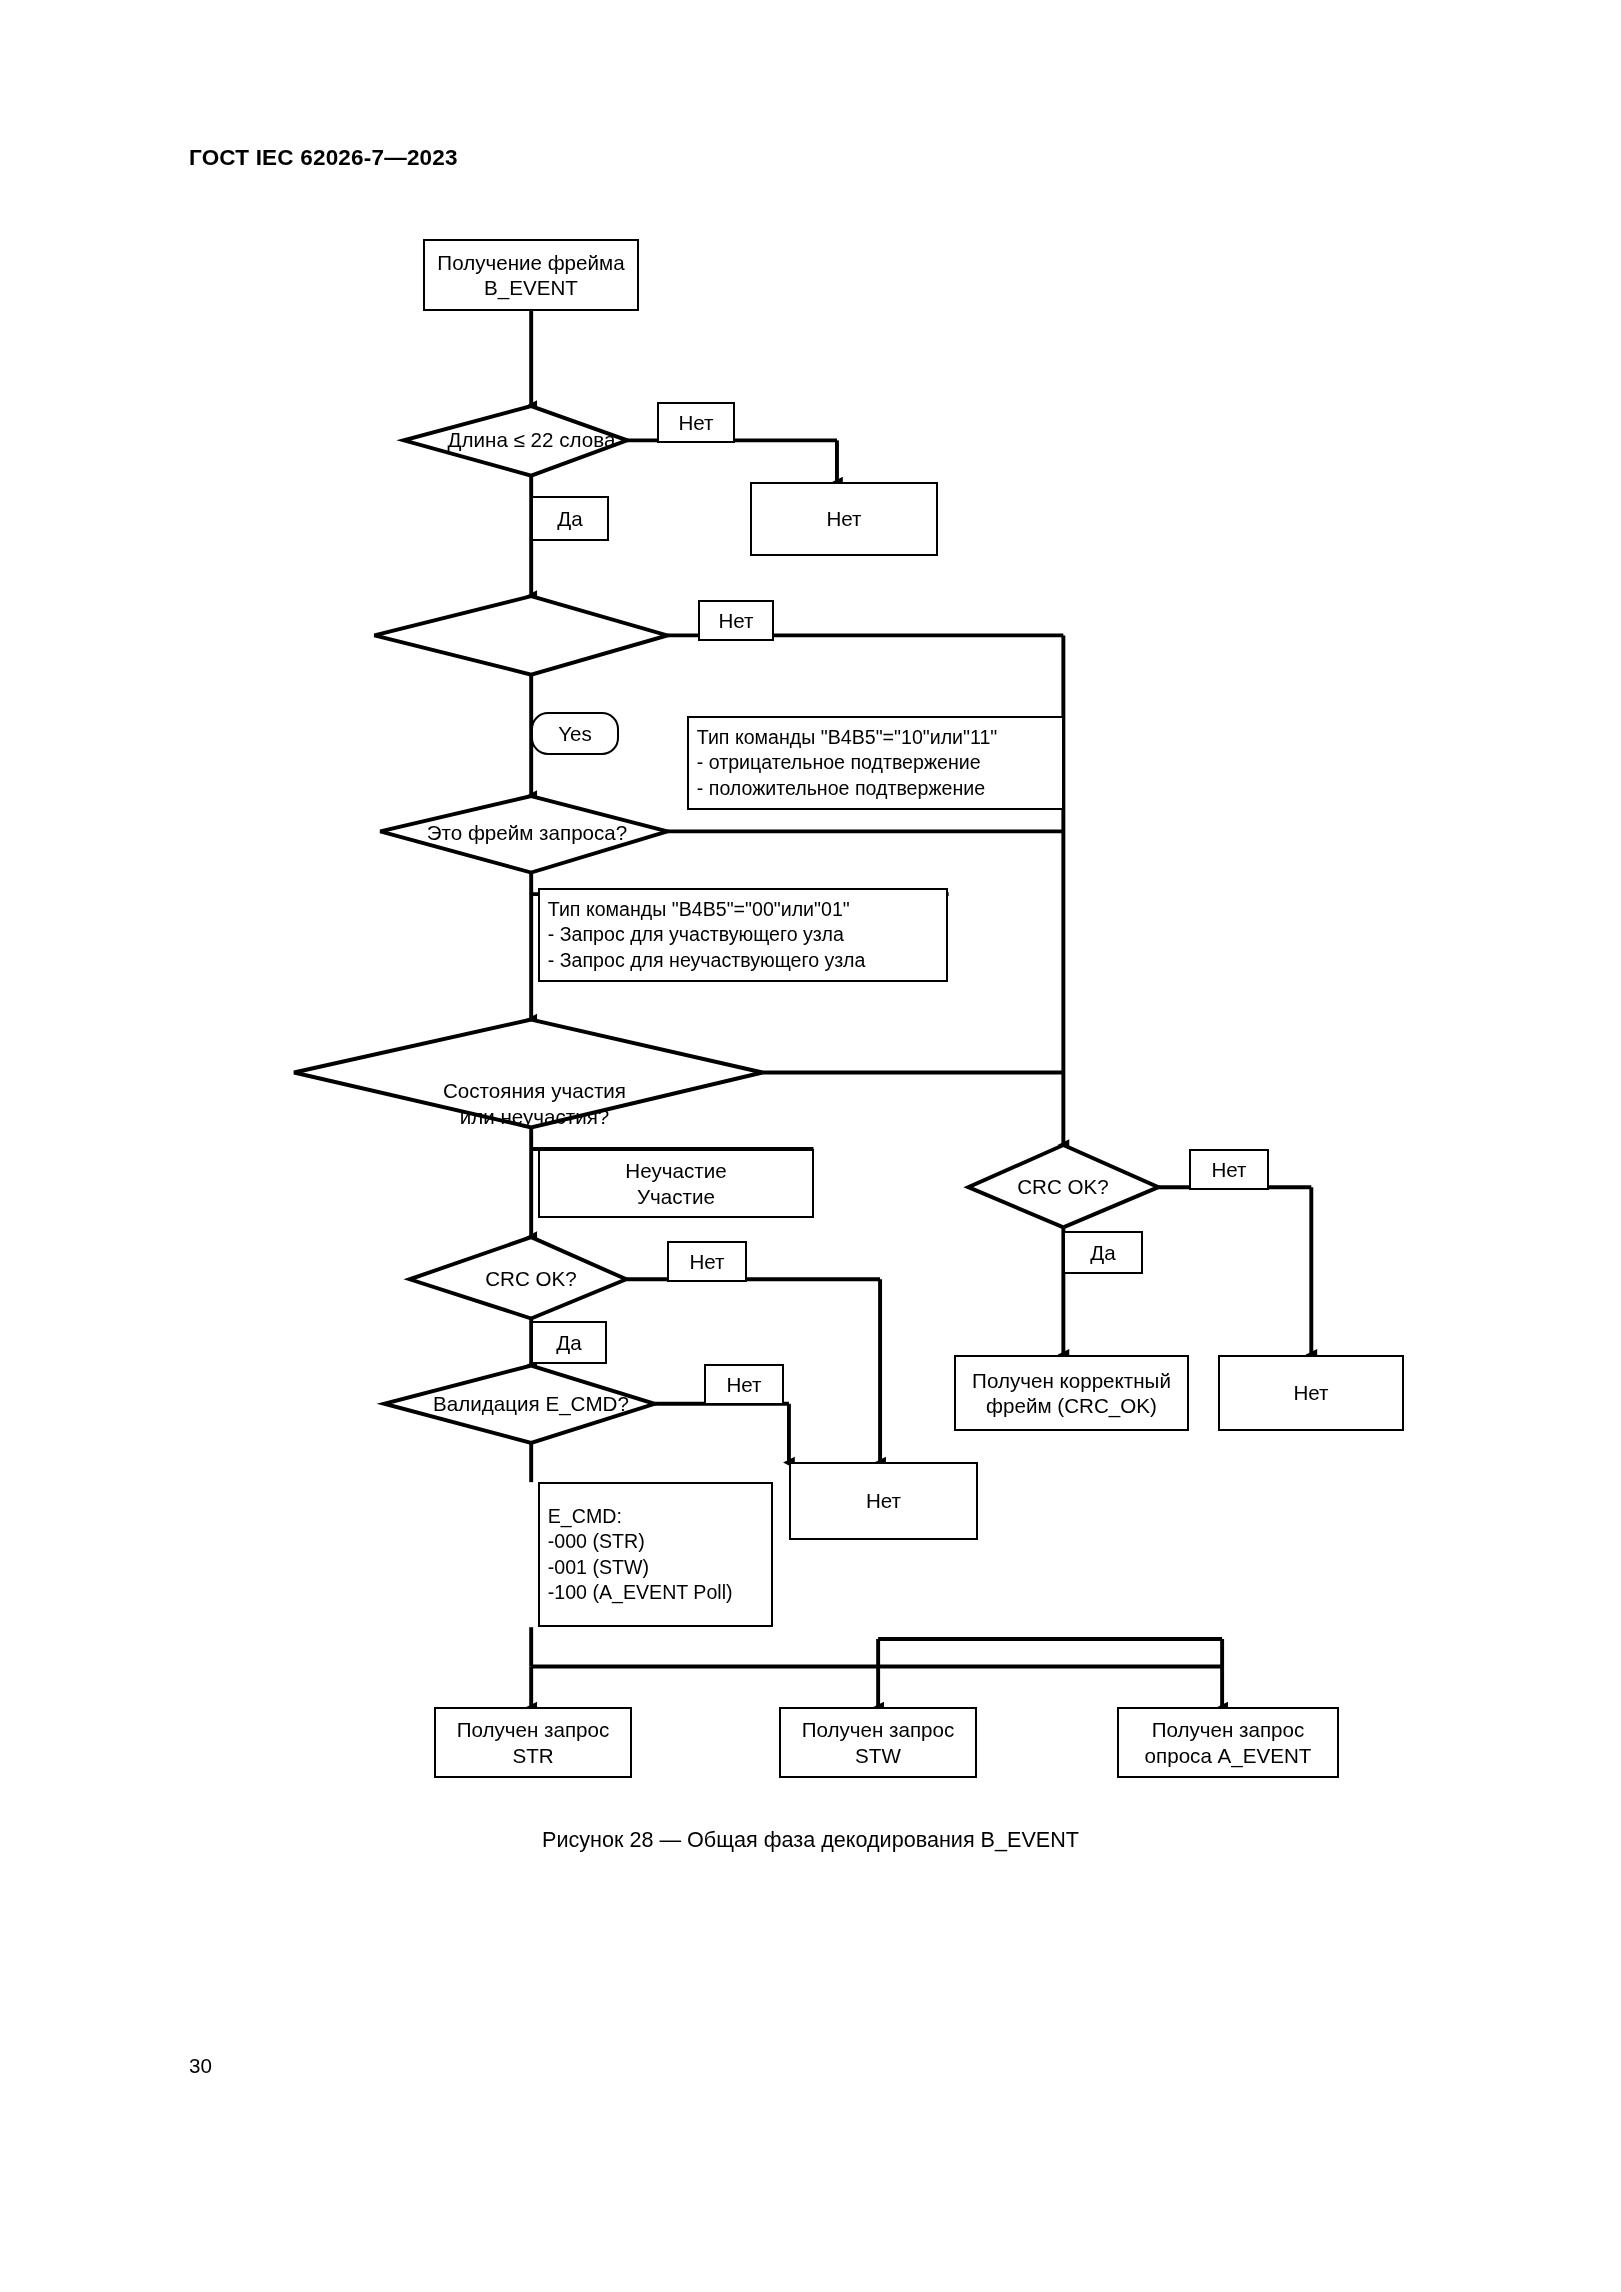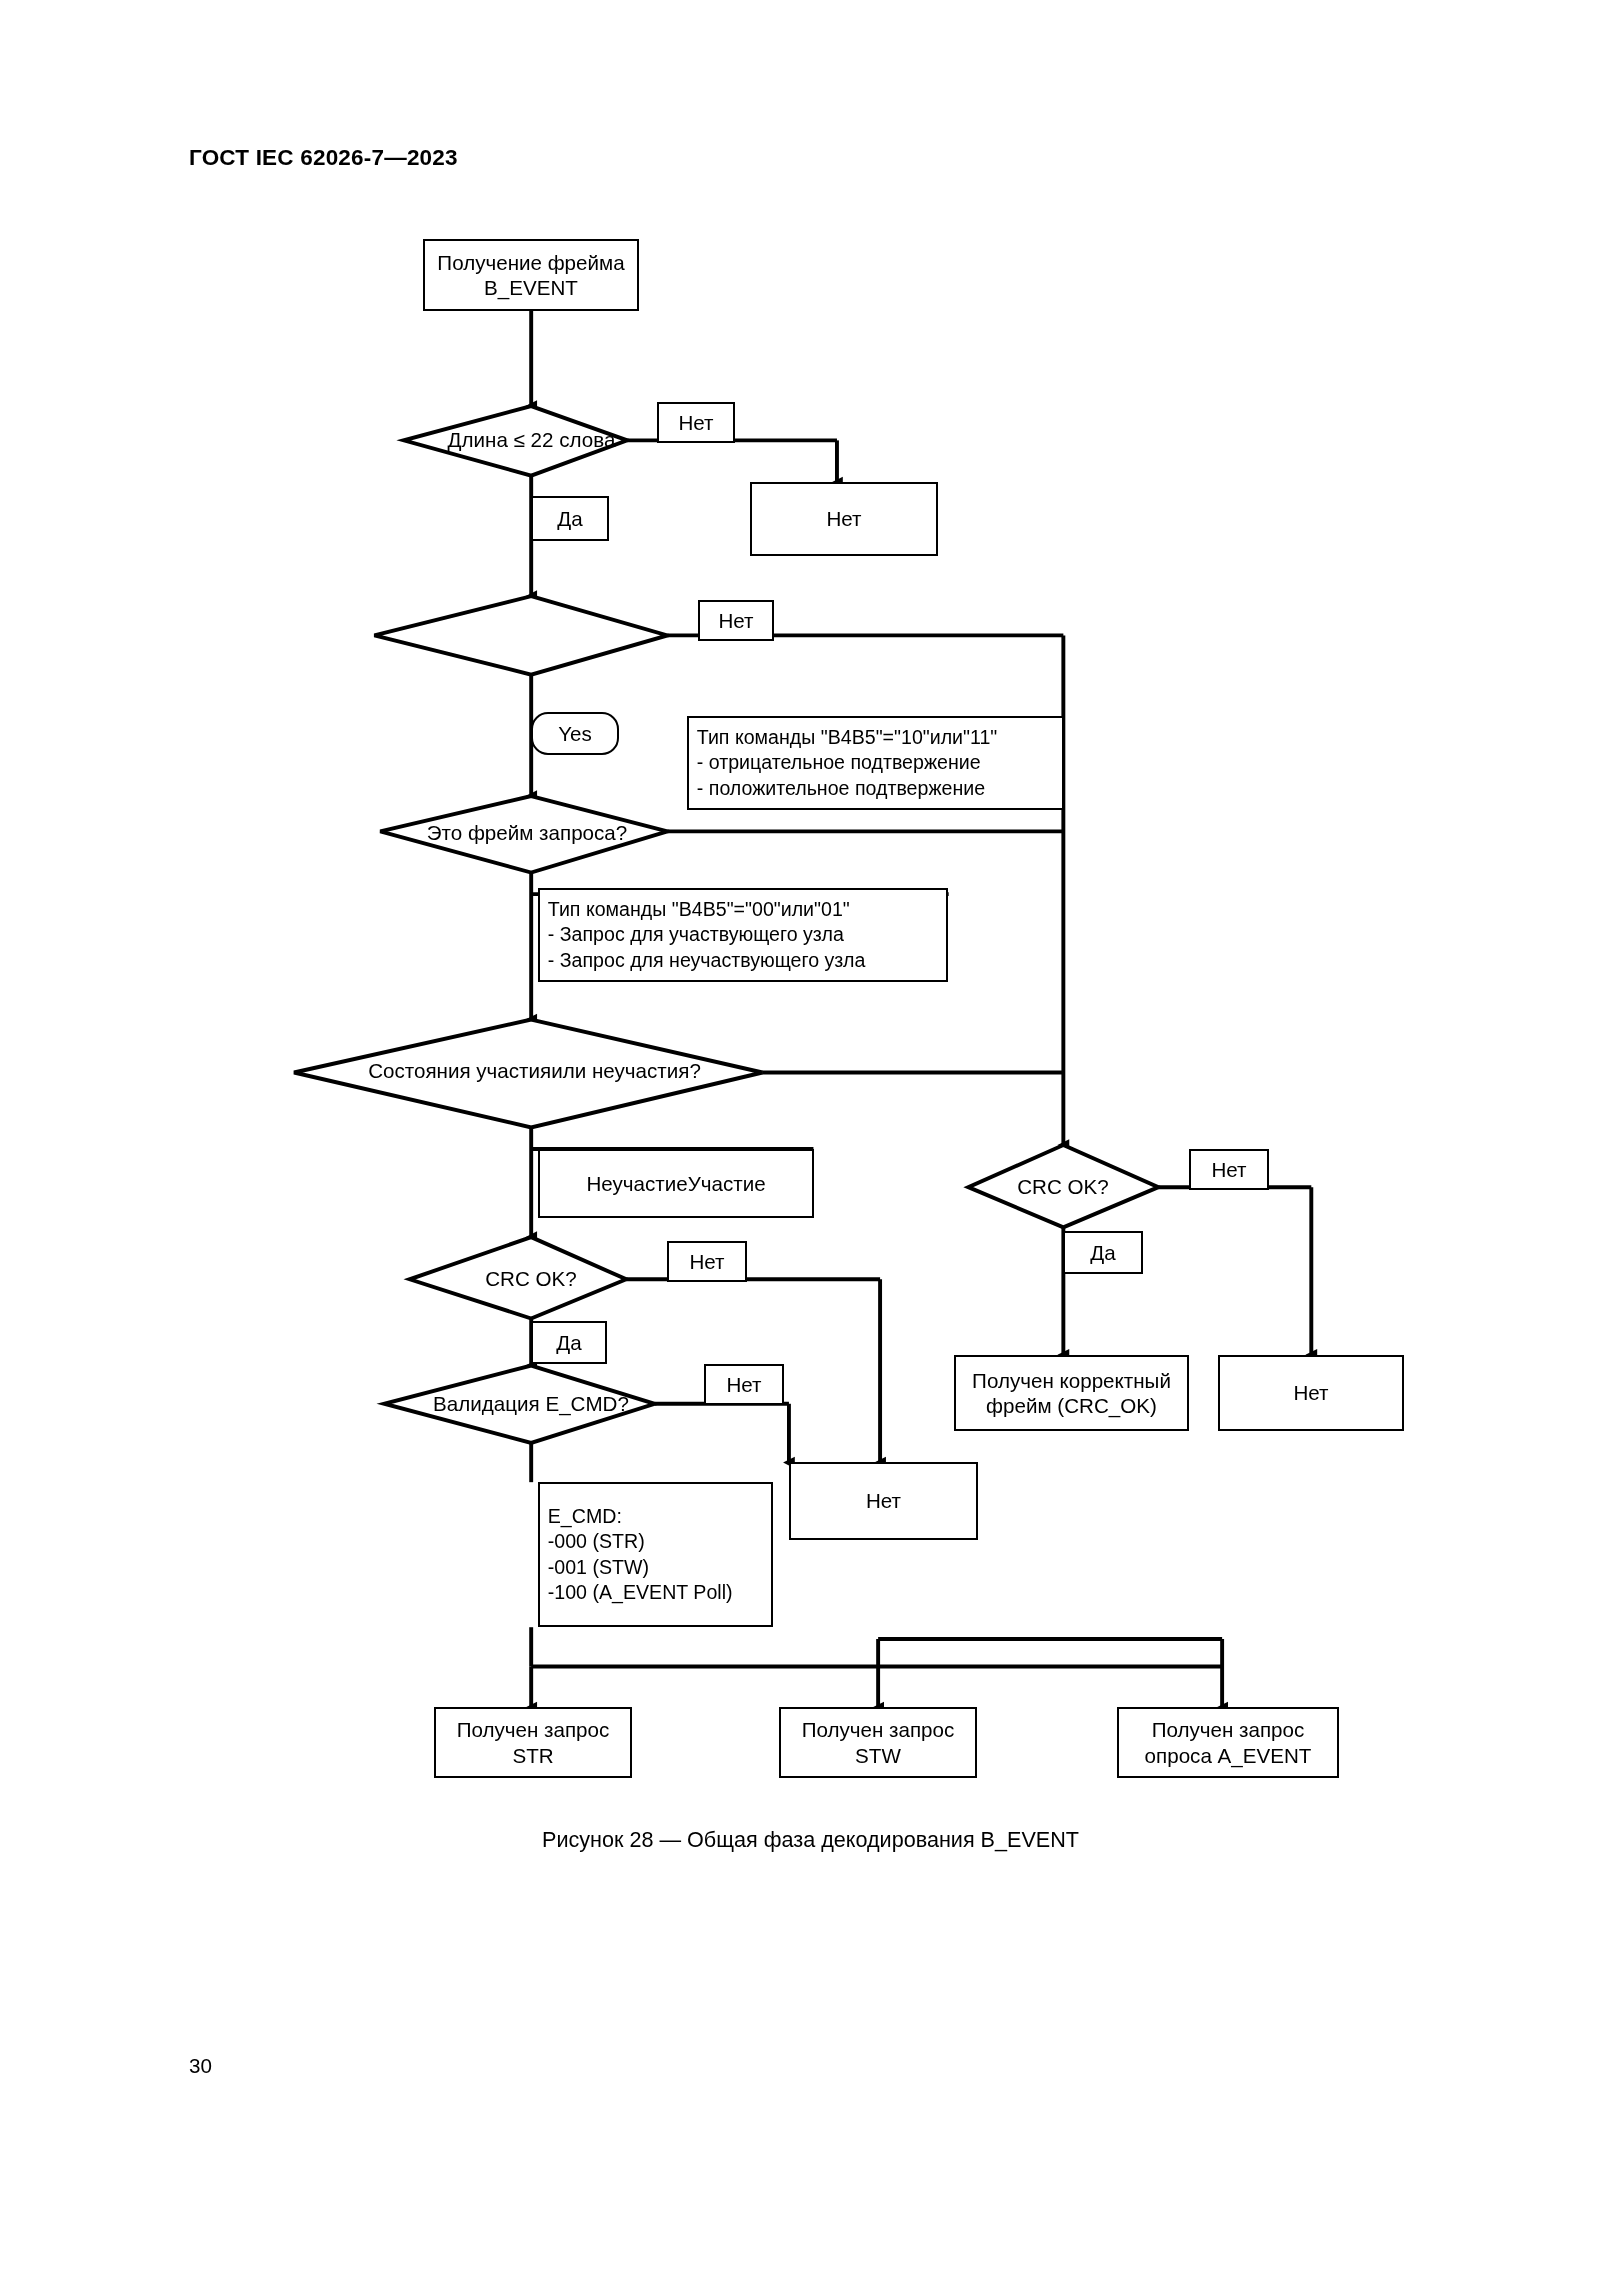--- a/index.html
+++ b/index.html
@@ -180,21 +180,21 @@
 
     <div class="diamond-label" style="left:404px; top:420px; width:255px; height:39px;">
       <span>Длина ≤ 22 слова</span>
     </div>
 
 
     <div class="diamond-label" style="left:380px; top:814px; width:294px; height:37px;">
       <span>Это фрейм запроса?</span>
     </div>
 
-    <div class="diamond-label" style="left:363px; top:1042px; width:343px; height:57px; flex-direction:row;">
+    <div class="diamond-label" style="left:363px; top:1075px; width:343px; height:57px; flex-direction:column;">
       <span>Состояния участия</span>
       <span>или неучастия?</span>
     </div>
 
     <div class="diamond-label" style="left:423px; top:1260px; width:216px; height:37px;">
       <span>CRC OK?</span>
     </div>
 
     <div class="diamond-label" style="left:394px; top:1385px; width:274px; height:37px;">
       <span>Валидация E_CMD?</span>
@@ -223,21 +223,21 @@
 
     <div class="node note" style="left:538px; top:888px; width:410px; height:94px;">
       <div class="inner">
         <div>Тип команды  "B4B5"="00"или"01"</div>
         <div>- Запрос для участвующего узла</div>
         <div>- Запрос для неучаствующего узла</div>
       </div>
     </div>
 
 
-    <div class="node box" style="left:538px; top:1149px; width:276px; height:69px; flex-direction:row;">
+    <div class="node box" style="left:538px; top:1149px; width:276px; height:69px; flex-direction:column;">
       <span>Неучастие</span>
       <span>Участие</span>
     </div>
 
     <div class="node note" style="left:538px; top:1482px; width:235px; height:145px;">
       <div class="inner">
         <div>E_CMD:</div>
         <div>-000 (STR)</div>
         <div>-001 (STW)</div>
         <div>-100 (A_EVENT Poll)</div>

